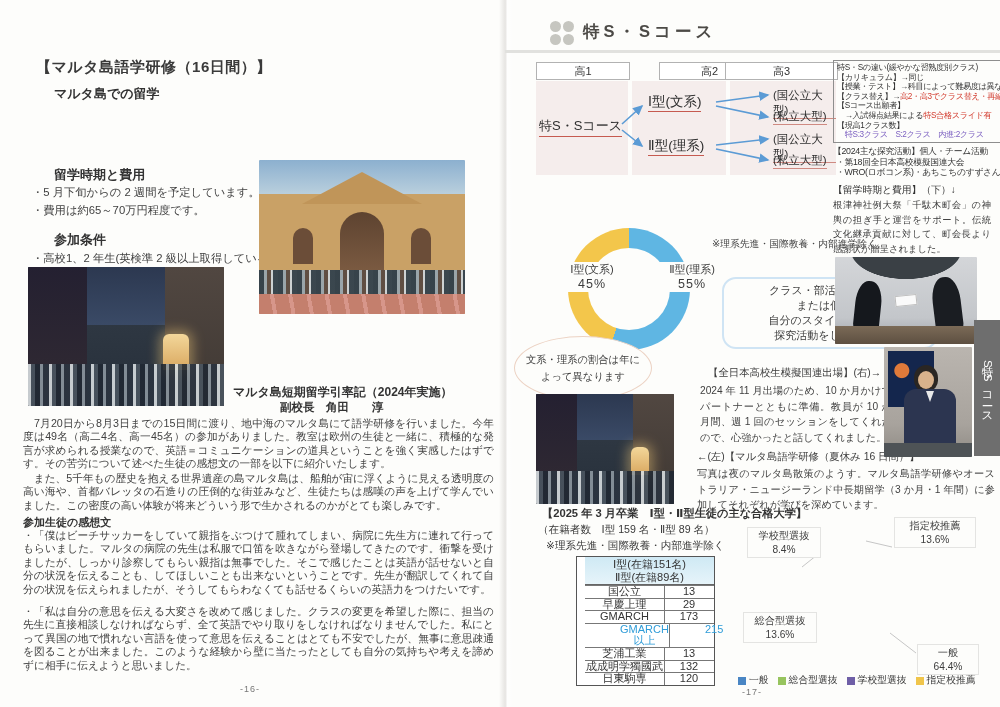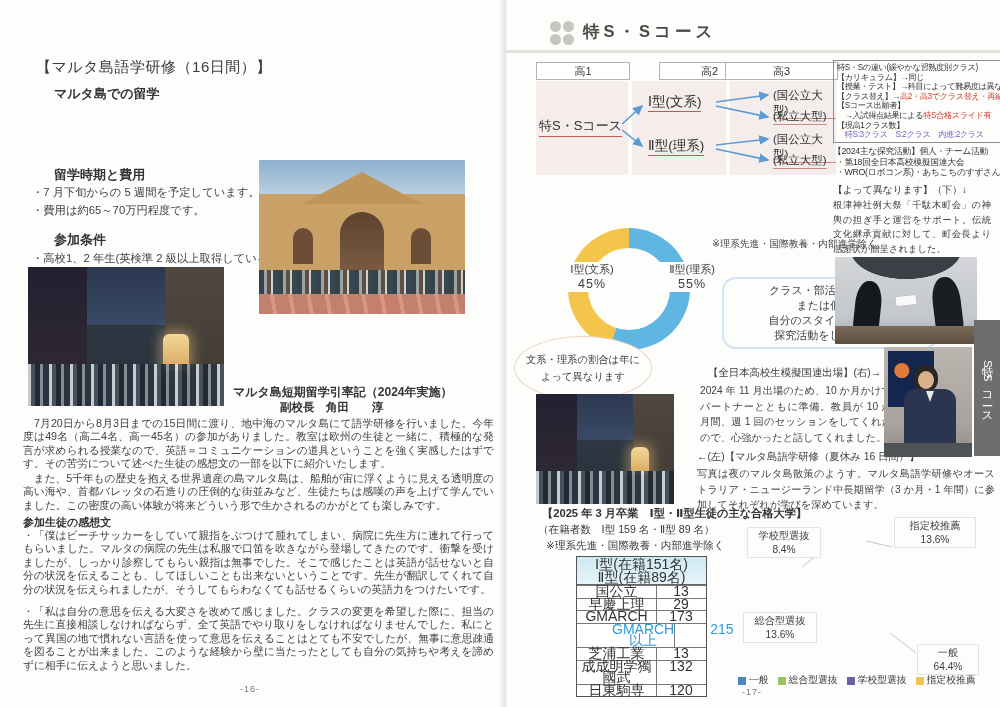--- a/index.html
+++ b/index.html
@@ -5,21 +5,21 @@
   html,body{margin:0;padding:0;}
   body{width:1000px;height:707px;position:relative;background:#fdfdfb;
        font-family:"Liberation Sans","DejaVu Sans",sans-serif;color:#3c3c3c;overflow:hidden;}
   .abs{position:absolute;}
   .prelines{white-space:pre-line;}
   .fold{left:499px;top:0;width:14px;height:707px;
         background:linear-gradient(90deg,rgba(0,0,0,0),rgba(110,100,95,.16) 45%,rgba(255,255,255,.7) 60%,rgba(0,0,0,0));}
   .pagenum{font-size:9px;color:#777;letter-spacing:1px;}
 
   
-  .l-title{font-size:15px;font-weight:normal;color:#3a3a3a;letter-spacing:.5px;}
+  .l-title{font-size:15px;font-weight:bold;color:#3a3a3a;letter-spacing:.5px;}
   .l-h{font-size:13px;font-weight:bold;color:#333;}
   .l-body{font-size:11.3px;line-height:21px;color:#3f3f3f;}
   .l-item{font-size:11.3px;line-height:19px;color:#3f3f3f;}
   .rep-t{font-size:12px;font-weight:bold;color:#333;}
   .rep-a{font-size:11.5px;font-weight:bold;color:#333;}
   .rep-p{font-size:10.7px;line-height:13.4px;color:#404040;text-align:justify;}
   .imp-h{font-size:11px;font-weight:bold;color:#333;}
 
   
   .photo{overflow:hidden;border-radius:1px;}
@@ -74,21 +74,21 @@
   .d-label .pc{font-size:12.5px;color:#3d3d3d;letter-spacing:1px;}
   .note{font-size:9.8px;color:#444;}
   .bubble{border:1.5px solid #ecd2c3;border-radius:50%;text-align:center;font-size:10.3px;line-height:17px;
           color:#3d3d3d;display:flex;align-items:center;justify-content:center;background:#fdfdfb;}
   .actbox{border:2px solid #cfe4f4;border-radius:14px;text-align:center;font-size:11px;line-height:15px;
           color:#3d3d3d;display:flex;align-items:center;justify-content:center;background:#fdfdfb;}
   .r-txt-h{font-size:10.4px;color:#3c3c3c;}
   .r-txt{font-size:10.2px;line-height:15.5px;color:#3f3f3f;text-align:justify;}
   .u-h{font-size:11.2px;color:#333;font-weight:bold;}
   .u-s{font-size:10.6px;color:#383838;}
-  .utable{border:1.5px solid #555;background:#fff;font-size:14px;color:#333;}
+  .utable{border:1.5px solid #555;background:#fff;font-size:11px;color:#333;padding-left:8px;}
   .utable .thead{background:linear-gradient(#cfe9f4,#e6f4fa);text-align:center;line-height:12.5px;
                  border-bottom:1px solid #666;padding:1px 0;}
   .utable .row{display:flex;border-top:1px solid #777;}
   .utable .row:first-of-type{border-top:none;}
   .utable .cn{width:79px;text-align:center;line-height:11.6px;border-right:1px solid #777;}
   .utable .cv{width:48px;text-align:center;line-height:11.6px;}
   .hl{color:#2f9cd8;margin-left:35px;}
   .d2-center{text-align:center;font-size:12.3px;line-height:17px;color:#3d5a70;display:flex;align-items:center;justify-content:center;}
   .d2-label{background:#fdfdfb;border:1px solid #e4e4e2;text-align:center;font-size:10.2px;line-height:13.5px;color:#3d3d3d;padding:1px 2px;}
   .legend{display:flex;gap:9px;font-size:9.8px;color:#3c3c3c;align-items:center;}
@@ -106,21 +106,21 @@
 </style>
 </head>
 <body>
 
 <div class="abs" style="left:0;top:0;width:505px;height:707px;">
   <div class="abs l-title" style="left:36px;top:58px;">【マルタ島語学研修（16日間）】</div>
 
   <div class="abs l-h" style="left:54px;top:85px;">マルタ島での留学</div>
 
   <div class="abs l-h" style="left:54px;top:166px;">留学時期と費用</div>
-  <div class="abs l-item" style="left:32px;top:183px;">・7 月下旬からの 5 週間を予定しています。</div>
+  <div class="abs l-item" style="left:32px;top:183px;">・5 月下旬からの 2 週間を予定しています。</div>
   <div class="abs l-item" style="left:32px;top:201px;">・費用は約65～70万円程度です。</div>
 
   <div class="abs l-h" style="left:54px;top:231px;">参加条件</div>
   <div class="abs l-item" style="left:32px;top:249px;">・高校1、2 年生(英検準 2 級以上取得している生徒)</div>
 
   <div class="abs photo church" style="left:259px;top:160px;width:206px;height:154px;">
     <div class="abs ped"></div>
     <div class="abs arc-c"></div>
     <div class="abs arc-l"></div>
     <div class="abs arc-r"></div>
@@ -318,21 +318,21 @@
     <div><span>【授業・テスト】→科目によって難易度は異なる</span></div>
     <div><span>【クラス替え】→</span><span class="red">高2・高3でクラス替え・再編成</span></div>
     <div><span>【Sコース出願者】</span></div>
     <div><span>　→入試得点結果による</span><span class="red">特S合格スライド有</span></div>
     <div><span>【現高1クラス数】</span></div>
     <div><span>　</span><span class="purple">特S:3クラス　S:2クラス　内進:2クラス</span></div>
   </div>
   <div class="abs sb-small" style="left:328px;top:146px;">【2024主な探究活動】個人・チーム活動</div>
   <div class="abs sb-small" style="left:331px;top:157px;">・第18回全日本高校模擬国連大会</div>
   <div class="abs sb-small" style="left:331px;top:167px;">・WRO(ロボコン系)・あちこちのすずさん</div>
-  <div class="abs sb-h" style="left:328px;top:184px;">【よって異なります】（下）↓</div>
+  <div class="abs sb-h" style="left:328px;top:184px;">【留学時期と費用】（下）↓</div>
   <div class="abs sb-body" style="left:328px;top:198px;width:158px;">根津神社例大祭「千駄木町会」の神輿の担ぎ手と運営をサポート。伝統文化継承貢献に対して、町会長より感謝状が贈呈されました。</div>
 
   <div class="abs photo award" style="left:330px;top:257px;width:142px;height:87px;">
     <div class="abs figl"></div>
     <div class="abs figr"></div>
     <div class="abs paper"></div>
     <div class="abs desk"></div>
   </div>
 
   <div class="abs photo student" style="left:379px;top:347px;width:88px;height:110px;">

